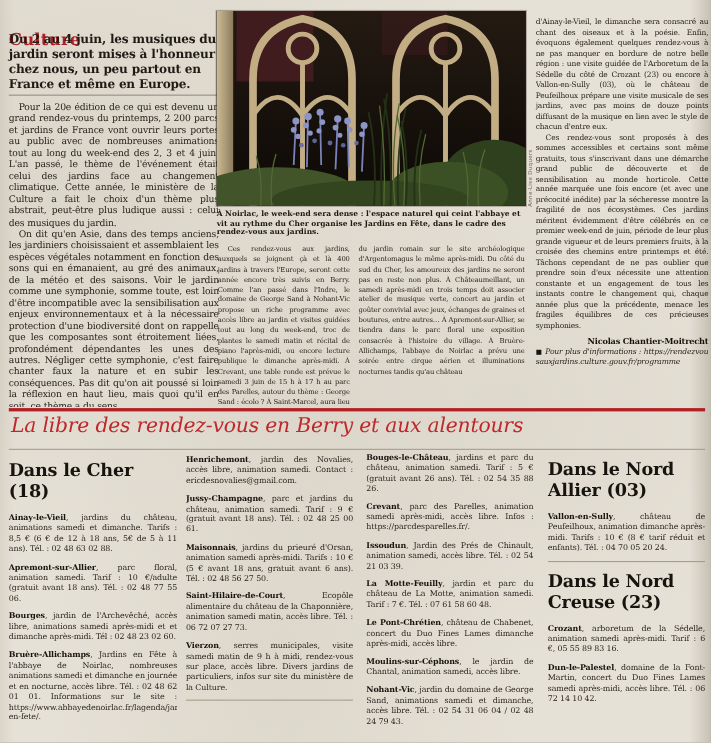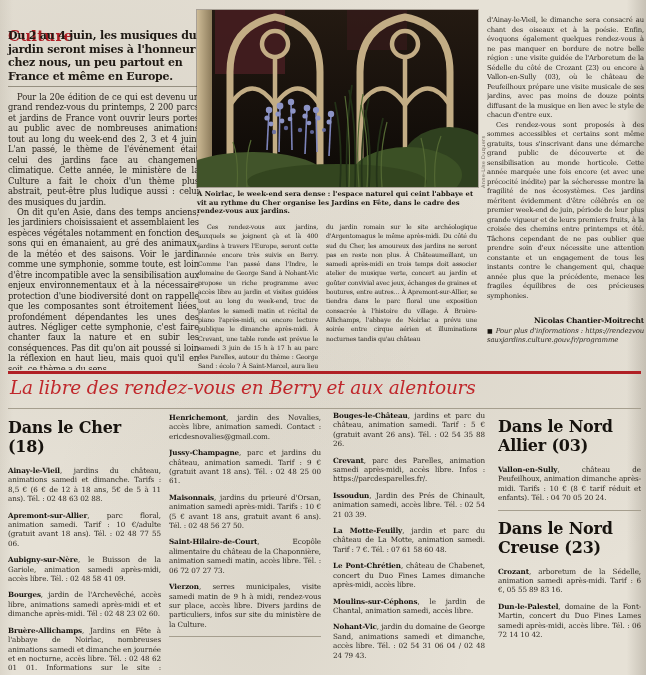--- a/index.html
+++ b/index.html
@@ -23,21 +23,21 @@
   .body-col p.ind{text-indent:9px;}
   .acol1{left:8px;top:92px;width:191px;height:278px;font-size:8.4px;line-height:10.45px;overflow:hidden;}
   .photo{left:197px;top:10px;width:281px;height:177px;background:#14100b;box-shadow:0 0 0 1px rgba(60,50,40,.35);}
   .photo svg{display:block;width:100%;height:100%;}
   .credit{left:480px;top:112px;width:12px;height:76px;writing-mode:vertical-rl;transform:rotate(180deg);
     font-family:"DejaVu Sans","Liberation Sans",sans-serif;font-size:5px;color:#6d675c;letter-spacing:.3px;}
   .caption{left:197px;top:190px;width:282px;text-align:left;font-weight:bold;font-size:6.8px;line-height:8.6px;color:#1d1812;}
   .acol2{left:198px;top:222px;width:120px;height:148px;font-size:6.2px;line-height:9.3px;overflow:hidden;}
   .acol3{left:326px;top:222px;width:151px;height:148px;font-size:6.2px;line-height:9.3px;overflow:hidden;}
   .acol4{left:487px;top:16px;width:157px;height:354px;font-size:6.8px;line-height:9.5px;overflow:hidden;}
-  .byline{display:block;text-align:right;font-weight:bold;font-size:7.4px;margin-top:15px;color:#17130e;}
+  .byline{display:block;text-align:right;font-weight:bold;font-size:7.4px;margin-top:5px;color:#17130e;}
   .infoblock{margin-top:9px;font-style:italic;font-size:6.9px;line-height:9.3px;color:#2b261f;word-break:break-all;}
   .sq{font-style:normal;font-size:6px;margin-right:3px;color:#17130e;}
   .redrule{left:8px;top:371px;width:633px;height:3px;background:#b02025;}
   .section-title{left:10px;top:377px;width:620px;font-style:italic;font-size:18.5px;letter-spacing:-.2px;color:#c0272b;}
   .hairline2{left:8px;top:408px;width:633px;border-top:1px solid #a59e8e;height:0;}
   .lcol{overflow:hidden;}
   .lcol1{left:8px;top:414px;width:153px;height:259px;}
   .lcol2{left:169px;top:413px;width:152px;height:260px;}
   .lcol3{left:333px;top:411px;width:152px;height:262px;}
   .lcol4{left:498px;top:413px;width:143px;height:260px;}
@@ -174,21 +174,20 @@
   <div class="abs redrule"></div>
 
   <div class="abs section-title">La libre des rendez-vous en Berry et aux alentours</div>
 
   <div class="abs hairline2"></div>
 
   <div class="abs lcol lcol1">
       <h3 class="lheading">Dans le Cher (18)</h3>
       <p class="entry"><strong>Ainay-le-Vieil</strong>, jardins du château, animations samedi et dimanche. Tarifs : 8,5 € (6 € de 12 à 18 ans, 5€ de 5 à 11 ans). Tél. : 02 48 63 02 88.</p>
       <p class="entry"><strong>Apremont-sur-Allier</strong>, parc floral, animation samedi. Tarif : 10 €/adulte (gratuit avant 18 ans). Tél. : 02 48 77 55 06.</p>
-      <p class="entry"><strong>Aubigny-sur-Nère</strong>, le Buisson de la Gariole, animation samedi après-midi, accès libre. Tél. : 02 48 58 41 09.</p>
       <p class="entry"><strong>Bourges</strong>, jardin de l'Archevêché, accès libre, animations samedi après-midi et et dimanche après-midi. Tél : 02 48 23 02 60.</p>
       <p class="entry"><strong>Bruère-Allichamps</strong>, Jardins en Fête à l'abbaye de Noirlac, nombreuses animations samedi et dimanche en journée et en nocturne, accès libre. Tél. : 02 48 62 01 01. Informations sur le site : https://www.abbayedenoirlac.fr/lagenda/jardins-en-fete/.</p>
     </div>
   <div class="abs lcol lcol2">
       <p class="entry"><strong>Henrichemont</strong>, jardin des Novalies, accès libre, animation samedi. Contact : ericdesnovalies@gmail.com.</p>
       <p class="entry"><strong>Jussy-Champagne</strong>, parc et jardins du château, animation samedi. Tarif : 9 € (gratuit avant 18 ans). Tél. : 02 48 25 00 61.</p>
       <p class="entry"><strong>Maisonnais</strong>, jardins du prieuré d'Orsan, animation samedi après-midi. Tarifs : 10 € (5 € avant 18 ans, gratuit avant 6 ans). Tél. : 02 48 56 27 50.</p>
       <p class="entry"><strong>Saint-Hilaire-de-Court</strong>, Ecopôle alimentaire du château de la Chaponnière, animation samedi matin, accès libre. Tél. : 06 72 07 27 73.</p>
       <p class="entry"><strong>Vierzon</strong>, serres municipales, visite samedi matin de 9 h à midi, rendez-vous sur place, accès libre. Divers jardins de particuliers, infos sur site du ministère de la Culture.</p>
       <div class="sec-rule"></div>

